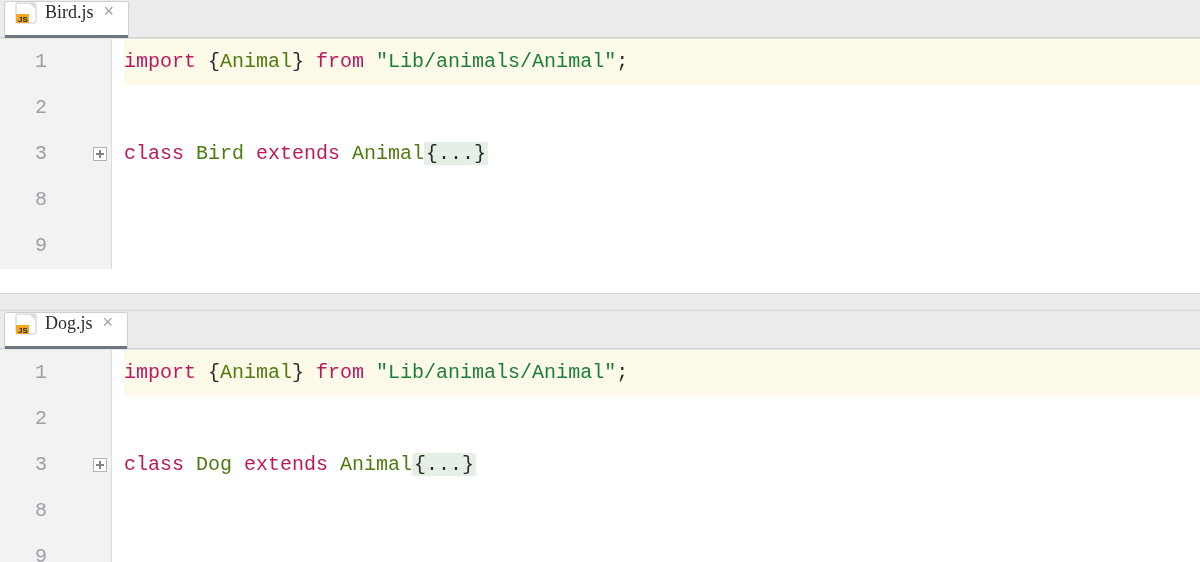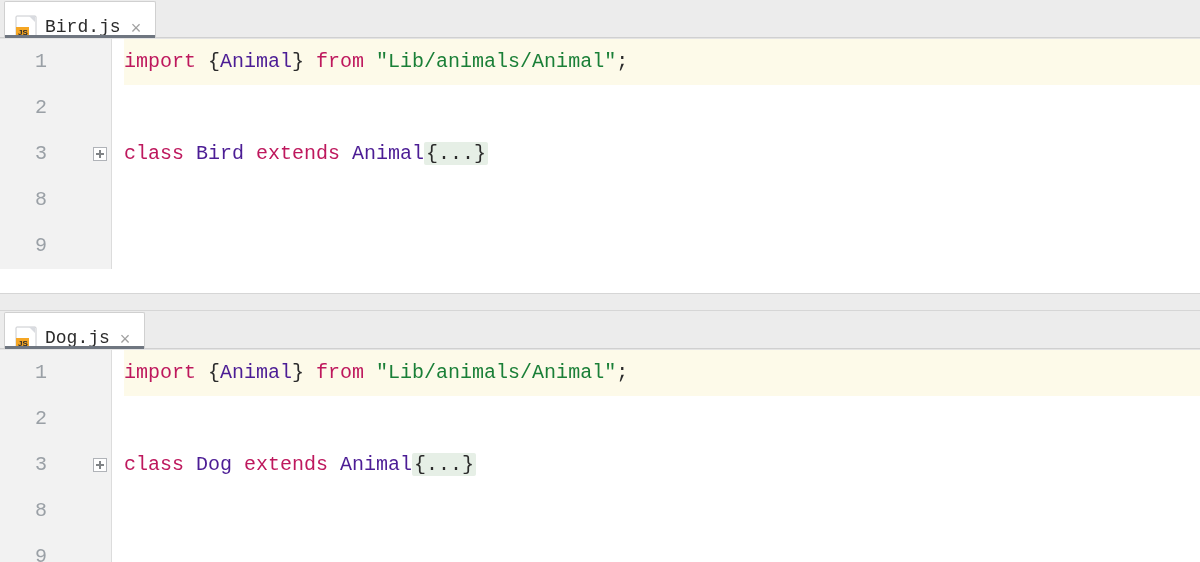--- a/index.html
+++ b/index.html
@@ -17,40 +17,40 @@
   }
   .tab-bar {
     height: 38px;
     background: #ececec;
     border-bottom: 1px solid #d0d0d0;
     display: flex;
     align-items: flex-end;
   }
   .tab {
     display: inline-flex;
-    align-items: flex-end;
+    align-items: flex-start;
     gap: 8px;
     height: 36px;
     padding: 0 14px 0 10px;
     background: #ffffff;
     border: 1px solid #d0d0d0;
     border-bottom: none;
     border-radius: 2px 2px 0 0;
     margin-left: 4px;
     position: relative;
   }
   .tab::after {
     content: "";
     position: absolute;
     left: 0; right: 0; bottom: -1px;
     height: 3px;
     background: #6f7680;
   }
   .tab-label {
-    font-family: Liberation Mono, monospace;
+    font-family: Liberation Serif, serif;
     font-size: 18px;
     color: #2b2b2b;
   }
   .js-icon {
     width: 22px;
     height: 22px;
     position: relative;
   }
   .js-icon svg { display: block; }
   .close-x {
@@ -102,21 +102,21 @@
   .fold-icon::after  { width: 1.5px; height: 8px; }
   .code {
     flex: 1;
     padding-left: 12px;
   }
   .code-row.highlight {
     background: #fdfae9;
   }
   .kw { color: #be185d; }       
   .str{ color: #1a7f37; }       
-  .id { color: #4c1d95; }
+  .id { color: #4d7c0f; }
   .punc{ color: #2b2b2b; }
   .folded {
     background: #e6efe6;
     padding: 0 2px;
     border-radius: 2px;
   }
   .divider {
     height: 24px;
     background: #ffffff;
   }

